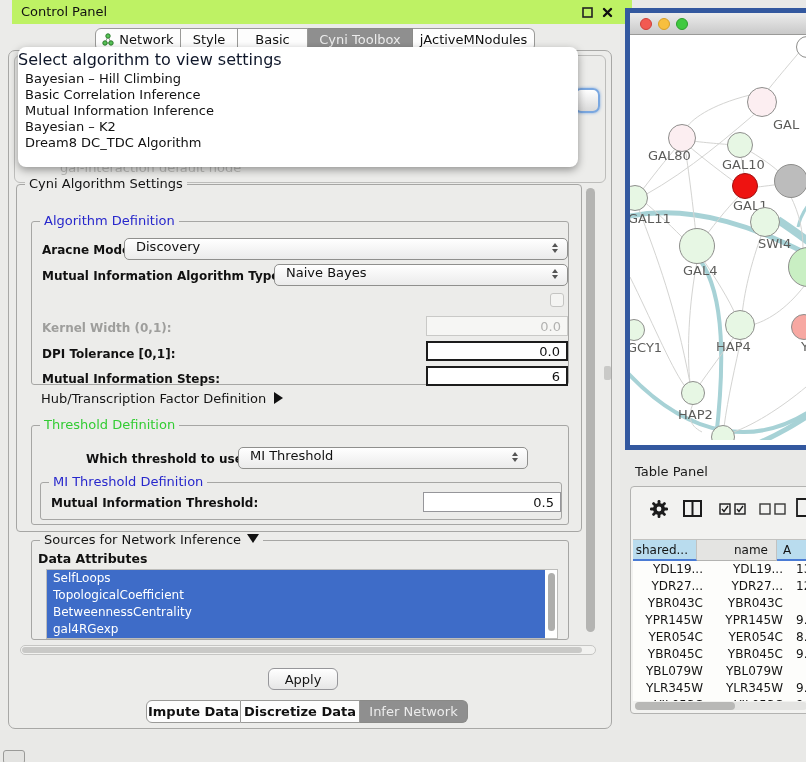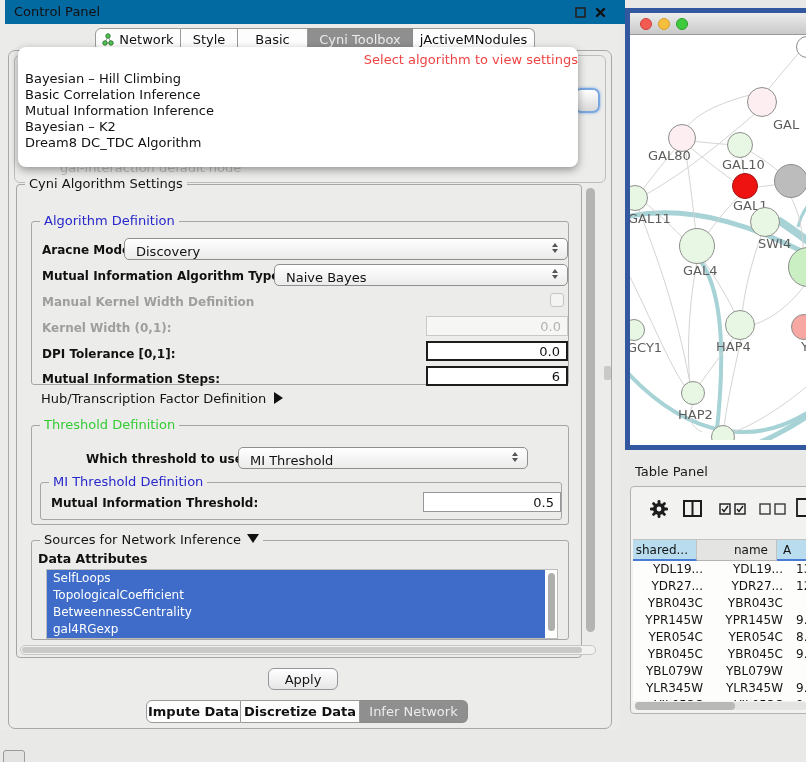--- a/index.html
+++ b/index.html
@@ -3,56 +3,56 @@
 <meta charset="utf-8">
 <style>
   *{margin:0;padding:0;box-sizing:border-box}
   html,body{background:#e9e9e7}
   .root{position:relative;width:806px;height:762px;overflow:hidden;background:#e9e9e7;
         font-family:"DejaVu Sans","Liberation Sans",sans-serif;color:#141414;font-size:13px}
   .abs{position:absolute}
 
   
   .cpanel{position:absolute;left:0;top:8;width:620px;height:730px;background:#ebebe9}
-  .cp-titlebar{position:absolute;left:5px;top:0;width:620px;height:24px;background:#0369a1}
+  .cp-titlebar{position:absolute;left:12px;top:0;width:620px;height:24px;background:#bef264}
   .cp-title{position:absolute;left:9px;top:4px;font-size:13px;color:#111}
   .winbtn{position:absolute;top:6px;cursor:default}
   .cp-frame{position:absolute;left:8px;top:50px;width:604px;height:679px;
             border:1px solid #a8a8a6;border-radius:7px;background:#ececea}
   .tabpage-frame{position:absolute;left:14px;top:55px;width:592px;height:128px;
             border:1px solid #bdbdbb;border-radius:6px}
 
   
   .tabbar{position:absolute;display:flex;height:23px}
   .tab{height:23px;border:1px solid #9a9a98;border-left:none;background:#fdfdfd;color:#111;
        font-size:13px;display:flex;align-items:center;justify-content:center;padding:0 11px;white-space:nowrap}
   .tab.first{border-left:1px solid #9a9a98;border-radius:6px 0 0 6px}
   .tab.last{border-radius:0 6px 6px 0}
   .tab.sel{background:#8f8f8f;color:#ececec;border-color:#8a8a88}
 
   
   .dd{position:absolute;left:18px;top:47px;width:560px;height:120px;background:#fff;
       border-radius:8px;box-shadow:0 3px 9px rgba(0,0,0,.38);z-index:40;padding-top:2px}
-  .dd-ph{height:22px;line-height:22px;text-align:right;color:#ef4444;font-size:13px}
+  .dd-ph{height:22px;line-height:22px;text-align:left;color:#0f172a;font-size:16px}
   .dd-item{height:16px;line-height:16px;padding-left:7px;font-size:13px;color:#111;white-space:nowrap}
   .dd-item.bold{font-weight:bold}
   .ghost-stepper{position:absolute;left:574px;top:88px;width:26px;height:25px;border-radius:7px;
       border:2px solid #7aa7e0;box-shadow:0 0 3px #7aa7e0;background:linear-gradient(#fff,#d9d9d9);z-index:20}
   .ghost-text{position:absolute;left:60px;top:160px;color:#bdbdbb;font-size:13px;z-index:5}
 
   
   .grp{position:absolute;border:1px solid #a6a6a4;border-radius:3px}
   .glabel{position:absolute;top:-9px;left:8px;background:#ececea;padding:0 4px;font-size:13px;white-space:nowrap}
   .glabel.blue{color:#2727cc}
   .glabel.green{color:#33cc33}
 
   .flabel{position:absolute;font-size:12px;font-weight:bold;color:#111;white-space:nowrap}
   .flabel.dis{color:#9e9e9c}
   .combo{position:absolute;height:22px;border:1px solid #8f8f8d;border-radius:5px;
-         background:linear-gradient(#ffffff,#ebebeb);font-size:13px;display:flex;align-items:flex-end;
+         background:linear-gradient(#ffffff,#ebebeb);font-size:13px;display:flex;align-items:flex-start;
          padding-left:11px;color:#111}
   .spin{position:absolute;right:9px;top:4px;display:flex;flex-direction:column;align-items:center;gap:2px}
   .spin .up{width:0;height:0;border-left:3.5px solid transparent;border-right:3.5px solid transparent;border-bottom:4px solid #555}
   .spin .dn{width:0;height:0;border-left:3.5px solid transparent;border-right:3.5px solid transparent;border-top:4px solid #555}
   .tfield{position:absolute;height:20px;background:#fff;font-size:13px;display:flex;align-items:center;
           justify-content:flex-end;padding-right:6px;color:#111}
   .tfield.dark{border:2px solid #1c1c1c}
   .tfield.soft{border:1px solid #96969a}
   .tfield.dis{border:1px solid #c9c9c7;background:#f6f6f4;color:#b2b2b0}
   .cbox{position:absolute;width:14px;height:14px;border:1px solid #c4c4c2;border-radius:3px;background:#f4f4f2}
@@ -155,21 +155,21 @@
 
     <div class="dd">
       <div class="dd-ph">Select algorithm to view settings</div>
       <div class="dd-item">Bayesian – Hill Climbing</div>
       <div class="dd-item">Basic Correlation Inference</div>
       <div class="dd-item">Mutual Information Inference</div>
       <div class="dd-item">Bayesian – K2</div>
       <div class="dd-item">Dream8 DC_TDC Algorithm</div>
     </div>
 
-    <div class="grp" style="left:16px;top:184px;width:566px;height:474px;border-radius:4px">
+    <div class="grp" style="left:16px;top:184px;width:566px;height:348px;border-radius:4px">
       <span class="glabel">Cyni Algorithm Settings</span>
 
       <div class="grp" style="left:14px;top:36px;width:538px;height:164px">
         <span class="glabel blue">Algorithm Definition</span>
 
         <span class="flabel" style="left:10px;top:21px">Aracne Mode:</span>
         <div class="combo" style="left:92px;top:16px;width:444px">
           <span>Discovery</span>
           <span class="spin">
               <span class="up"></span>
@@ -179,21 +179,20 @@
 
         <span class="flabel" style="left:10px;top:47px">Mutual Information Algorithm Type:</span>
         <div class="combo" style="left:242px;top:42px;width:294px">
           <span>Naive Bayes</span>
           <span class="spin">
               <span class="up"></span>
               <span class="dn"></span>
             </span>
         </div>
 
-        <span class="flabel dis" style="left:10px;top:73px">Manual Kernel Width Definition</span>
         <span class="cbox" style="left:518px;top:71px"></span>
 
         <span class="flabel dis" style="left:10px;top:99px">Kernel Width (0,1):</span>
         <div class="tfield dis" style="left:394px;top:94px;width:142px">0.0</div>
 
         <span class="flabel" style="left:10px;top:125px">DPI Tolerance [0,1]:</span>
         <div class="tfield dark" style="left:394px;top:119px;width:142px">0.0</div>
 
         <span class="flabel" style="left:10px;top:150px">Mutual Information Steps:</span>
         <div class="tfield dark" style="left:394px;top:144px;width:142px">6</div>

